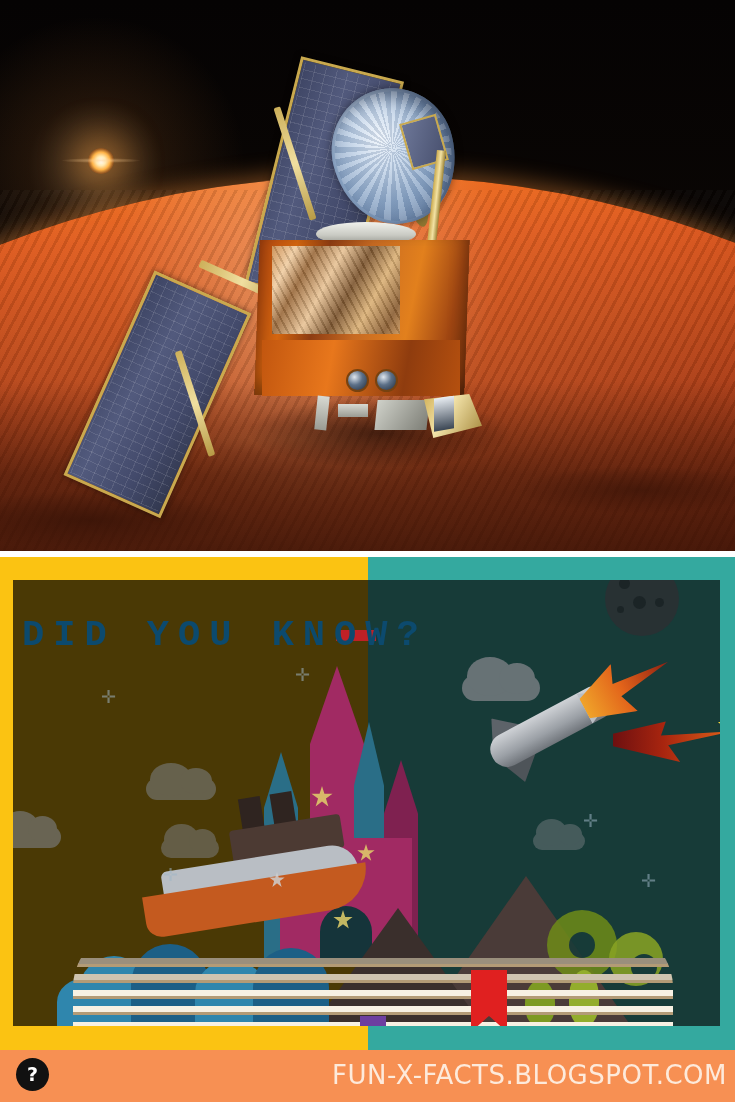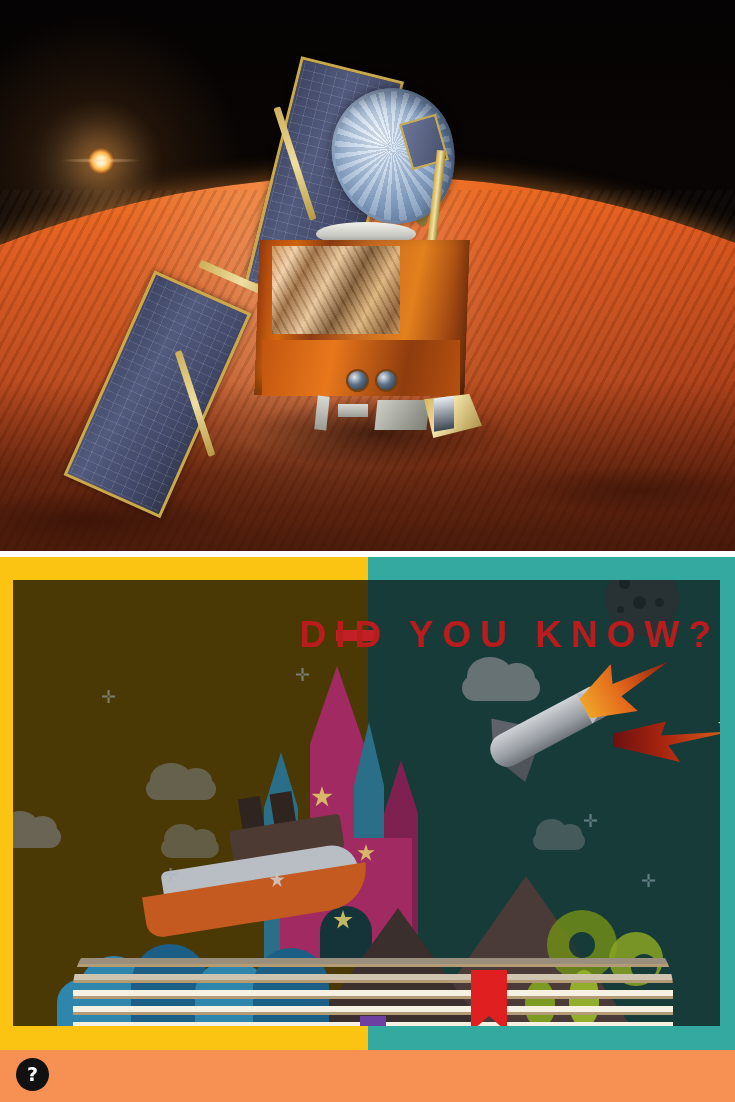--- a/index.html
+++ b/index.html
@@ -426,23 +426,23 @@
   }
   .book-spine {
     position: absolute; left: 50%; bottom: 0; width: 26px; height: 16px;
     margin-left: -13px; background: #6d3fa0; border-radius: 0 0 6px 6px;
   }
 
   
   .heading {
     position: absolute;
     left: 0; top: 34px; width: 707px;
-    text-align: right;
-    color: #b91c1c;
-    font-family: Liberation Sans, sans-serif;
+    text-align: left;
+    color: #0c4a6e;
+    font-family: Liberation Mono, monospace;
     font-weight: 700;
     font-size: 37px;
     letter-spacing: 9px;
     text-indent: 9px;
     z-index: 5;
   }
   .fact {
     position: absolute;
     left: 28px; top: 106px; width: 651px;
     text-align: center;
@@ -619,15 +619,16 @@
           <div class="book-mark"></div>
         </div>
       </div>
 
       <div class="heading">DID YOU KNOW?</div>
     </div>
   </div>
 
   <div class="footer">
     <div class="help-badge">?</div>
+    <div class="site-url">FUN-X-FACTS.BLOGSPOT.COM</div>
   </div>
 
 </div>
 
 </body></html>

